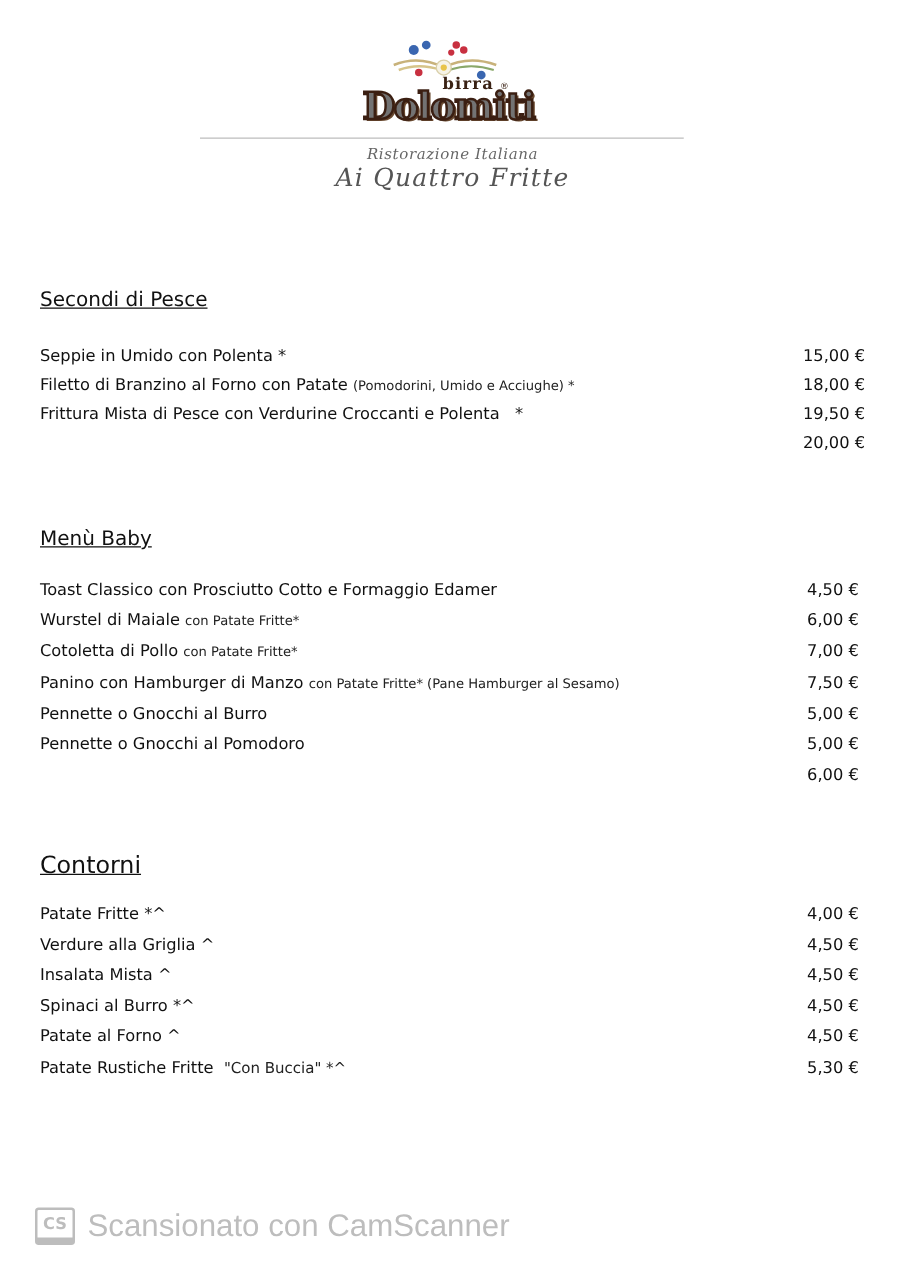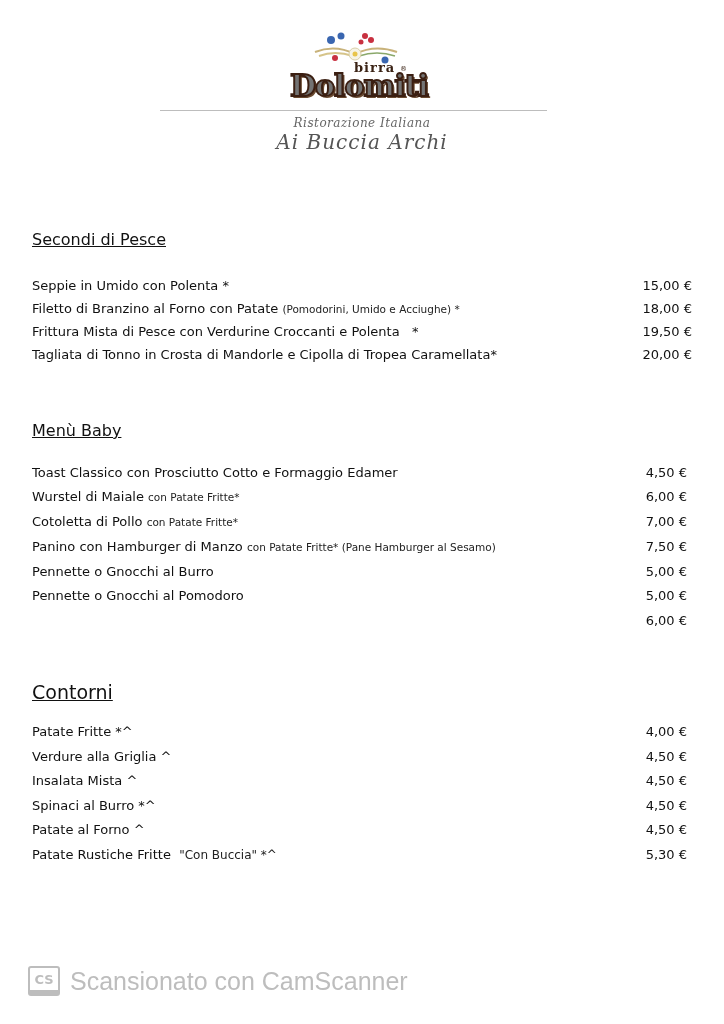--- a/index.html
+++ b/index.html
@@ -68,38 +68,37 @@
     <circle cx="50" cy="24" r="2.5" fill="#e8c44a"></circle>
     <circle cx="80" cy="30" r="3.5" fill="#3a66b0"></circle>
   </svg>
   <div class="brand">
     <span class="birra">birra</span>
     <span class="reg">®</span>
     <span class="name">Dolomiti</span>
   </div>
   <div class="rule"></div>
   <div class="subtitle sub1">Ristorazione Italiana</div>
-  <div class="subtitle sub2">Ai Buccia Archi</div>
+  <div class="subtitle sub2">Ai Quattro Fritte</div>
 </div>
 
 <div class="section-title" style="top:230px;font-size:16px;">Secondi di Pesce</div>
 <div class="row" style="top:278px;">
   <span class="name"><span>Seppie in Umido con Polenta *</span><span class="note"></span></span>
   <span class="price">15,00 €</span>
 </div>
 <div class="row" style="top:301px;">
   <span class="name"><span>Filetto di Branzino al Forno con Patate </span><span class="note">(Pomodorini, Umido e Acciughe) *</span></span>
   <span class="price">18,00 €</span>
 </div>
 <div class="row" style="top:324px;">
   <span class="name"><span style="white-space:pre;">Frittura Mista di Pesce con Verdurine Croccanti e Polenta   *</span><span class="note"></span></span>
   <span class="price">19,50 €</span>
 </div>
 <div class="row" style="top:347px;">
-  <span class="name"><span>Tagliata di Tonno in Crosta di Mandorle e Cipolla di Tropea Caramellata*</span><span class="note"></span></span>
   <span class="price">20,00 €</span>
 </div>
 
 <div class="section-title" style="top:421px;font-size:16px;">Menù Baby</div>
 <div class="row" style="top:465px;width:655px;">
   <span class="name"><span>Toast Classico con Prosciutto Cotto e Formaggio Edamer</span><span class="note"></span></span>
   <span class="price">4,50 €</span>
 </div>
 <div class="row" style="top:489px;width:655px;">
   <span class="name"><span style="white-space:pre;">Wurstel di Maiale </span><span class="note">con Patate Fritte*</span></span>

